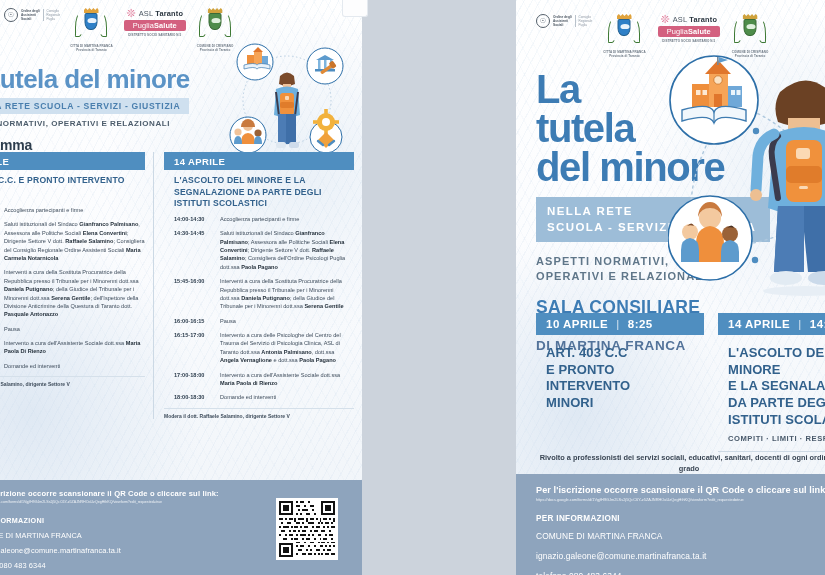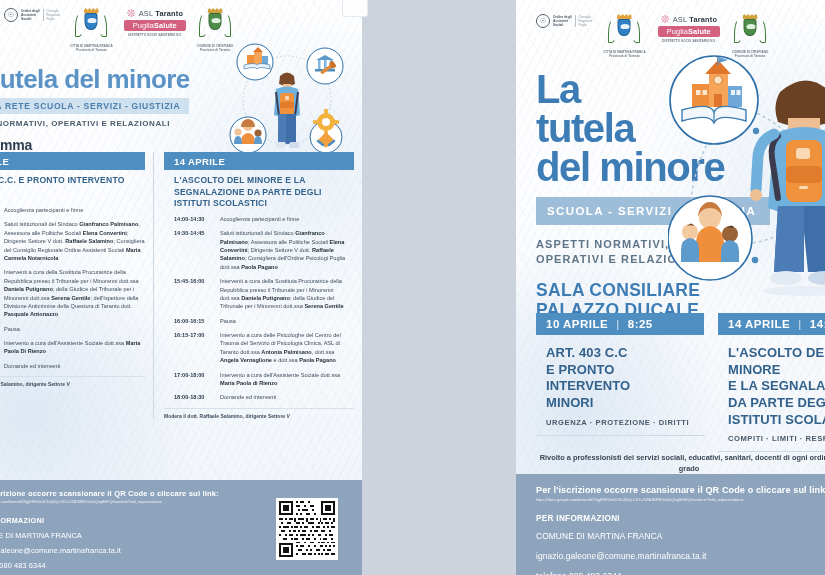--- a/index.html
+++ b/index.html
@@ -526,20 +526,21 @@
       </div>
     </div>
 
     <div class="headline-r">
       <div>La</div>
       <div>tutela</div>
       <div>del minore</div>
     </div>
 
     <div class="sub-band-r">
+      <div>NELLA RETE</div>
       <div>SCUOLA - SERVIZI - GIUSTIZIA</div>
     </div>
 
     <div class="sub2-r">
       <div>ASPETTI NORMATIVI,</div>
       <div>OPERATIVI E RELAZIONALI</div>
     </div>
 
     <div class="venue-r">
       <div>SALA CONSILIARE</div>
@@ -617,21 +618,20 @@
       <div class="card">
         <div class="card-head">
           <span>10 APRILE</span>
           <span class="sep">|</span>
           <span>8:25</span>
         </div>
         <div class="card-title" style="white-space:pre-line">ART. 403 C.C
 E PRONTO
 INTERVENTO
 MINORI</div>
-        <div class="card-tags">URGENZA · PROTEZIONE · DIRITTI</div>
       </div>
       <div class="card">
         <div class="card-head">
           <span>14 APRILE</span>
           <span class="sep">|</span>
           <span>14:00</span>
         </div>
         <div class="card-title" style="white-space:pre-line">L'ASCOLTO DEL MINORE
 E LA SEGNALAZIONE
 DA PARTE DEGLI

